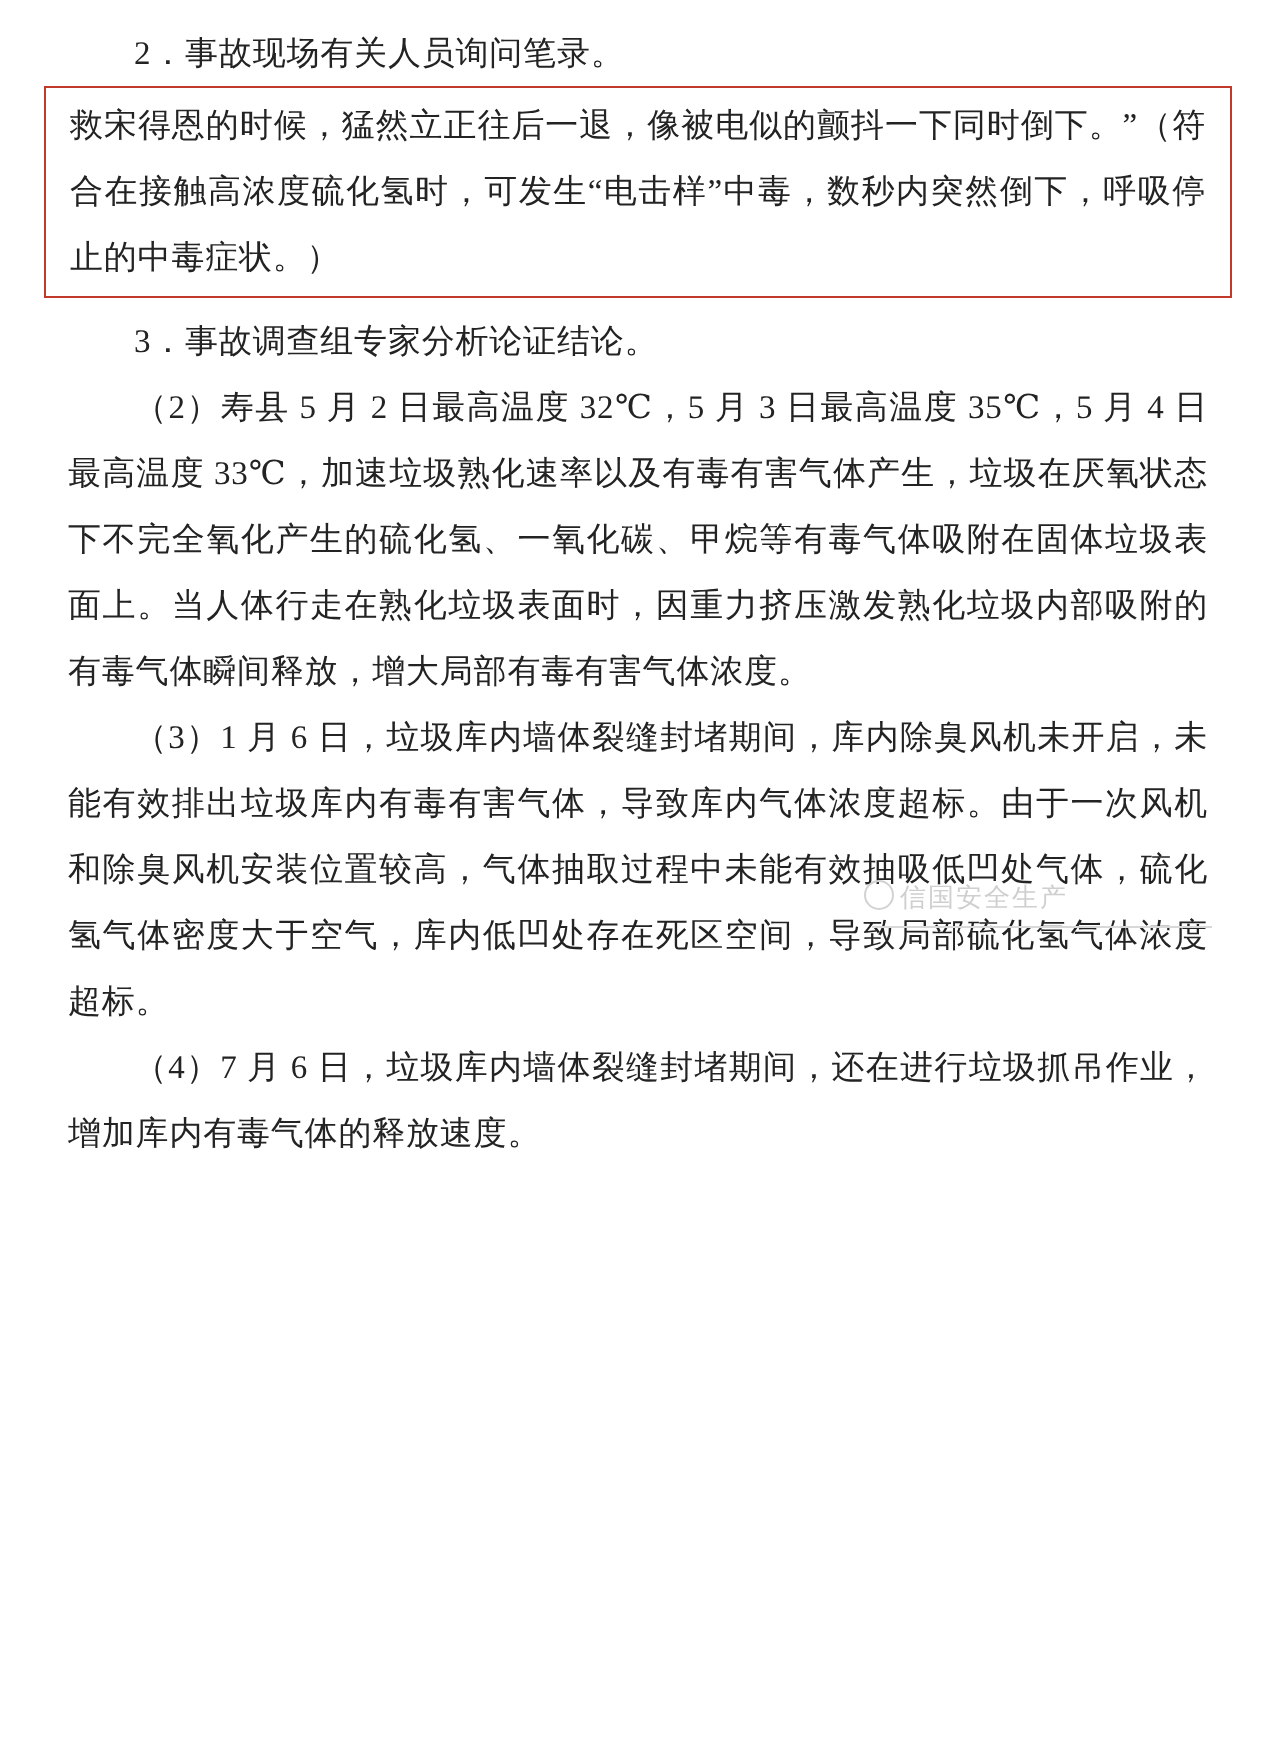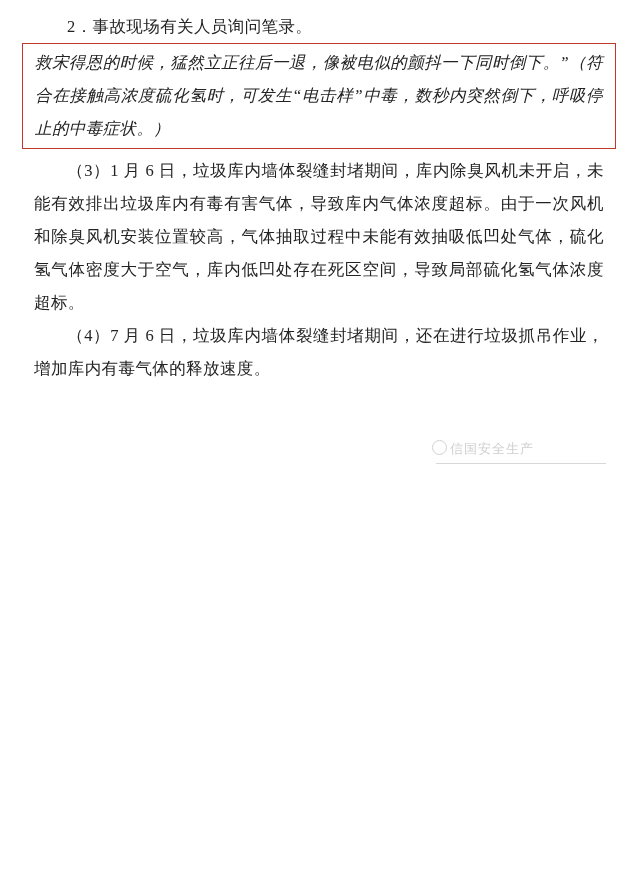--- a/index.html
+++ b/index.html
@@ -36,21 +36,20 @@
   }
   .spacer-sm { height: 5px; }
 
   
   .boxed {
     position: relative;
     border: 1px solid #c0392b;
     margin: 0 -12px;
     padding: 2px 12px 3px 12px;
     box-sizing: border-box;
-    font-style: italic;
   }
   .boxed .para {
     text-indent: 0;
   }
 
   
   .watermark {
     position: absolute;
     left: 432px;
     top: 438px;
@@ -88,22 +87,24 @@
 
   <p class="para indent">2．事故现场有关人员询问笔录。</p>
 
 
   <div class="boxed">
     <p class="para">救宋得恩的时候，猛然立正往后一退，像被电似的颤抖一下同时倒下。”（符合在接触高浓度硫化氢时，可发生“电击样”中毒，数秒内突然倒下，呼吸停止的中毒症状。）</p>
   </div>
 
   <div class="spacer-sm"></div>
 
+  <p class="para indent">3．事故调查组专家分析论证结论。</p>
 
 
+  <p class="para indent">（2）寿县 5 月 2 日最高温度 32℃，5 月 3 日最高温度 35℃，5 月 4 日最高温度 33℃，加速垃圾熟化速率以及有毒有害气体产生，垃圾在厌氧状态下不完全氧化产生的硫化氢、一氧化碳、甲烷等有毒气体吸附在固体垃圾表面上。当人体行走在熟化垃圾表面时，因重力挤压激发熟化垃圾内部吸附的有毒气体瞬间释放，增大局部有毒有害气体浓度。</p>
 
   <p class="para indent">（3）1 月 6 日，垃圾库内墙体裂缝封堵期间，库内除臭风机未开启，未能有效排出垃圾库内有毒有害气体，导致库内气体浓度超标。由于一次风机和除臭风机安装位置较高，气体抽取过程中未能有效抽吸低凹处气体，硫化氢气体密度大于空气，库内低凹处存在死区空间，导致局部硫化氢气体浓度超标。</p>
 
   <p class="para indent">（4）7 月 6 日，垃圾库内墙体裂缝封堵期间，还在进行垃圾抓吊作业，增加库内有毒气体的释放速度。</p>
 
   <div class="watermark">
     <span class="wm-circle"></span><span>信国安全生产</span>
   </div>
   <div class="wm-line"></div>
 

